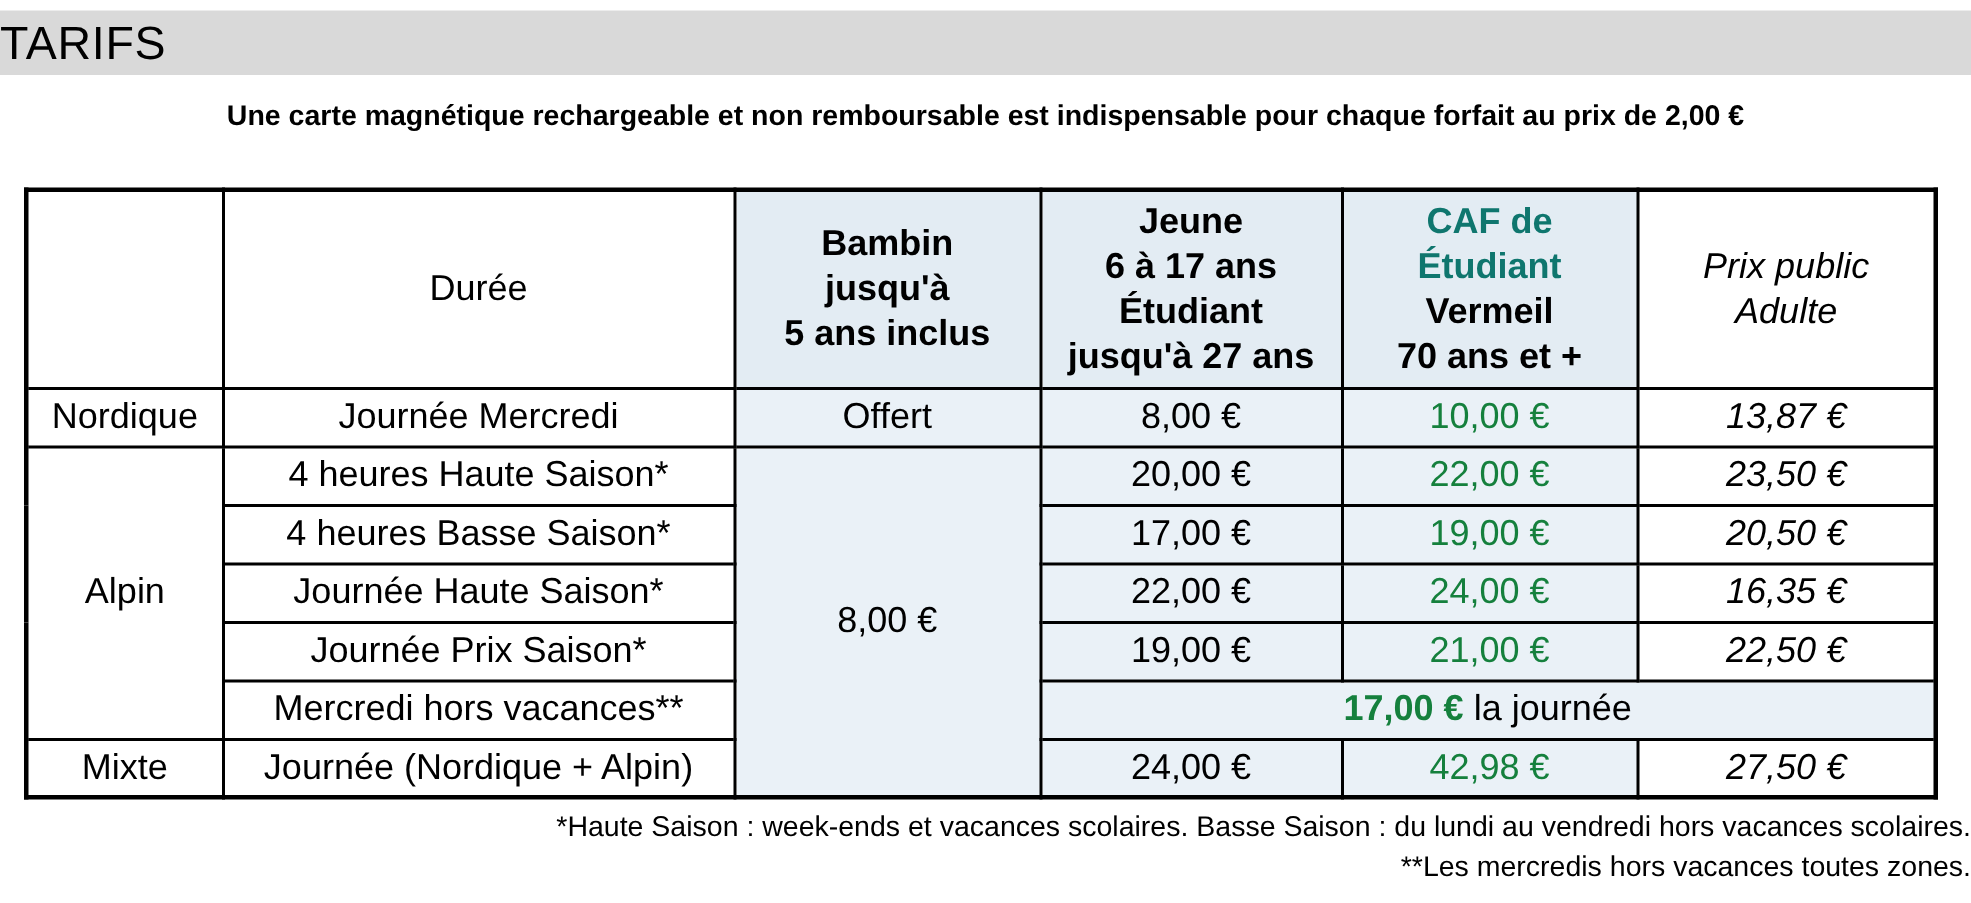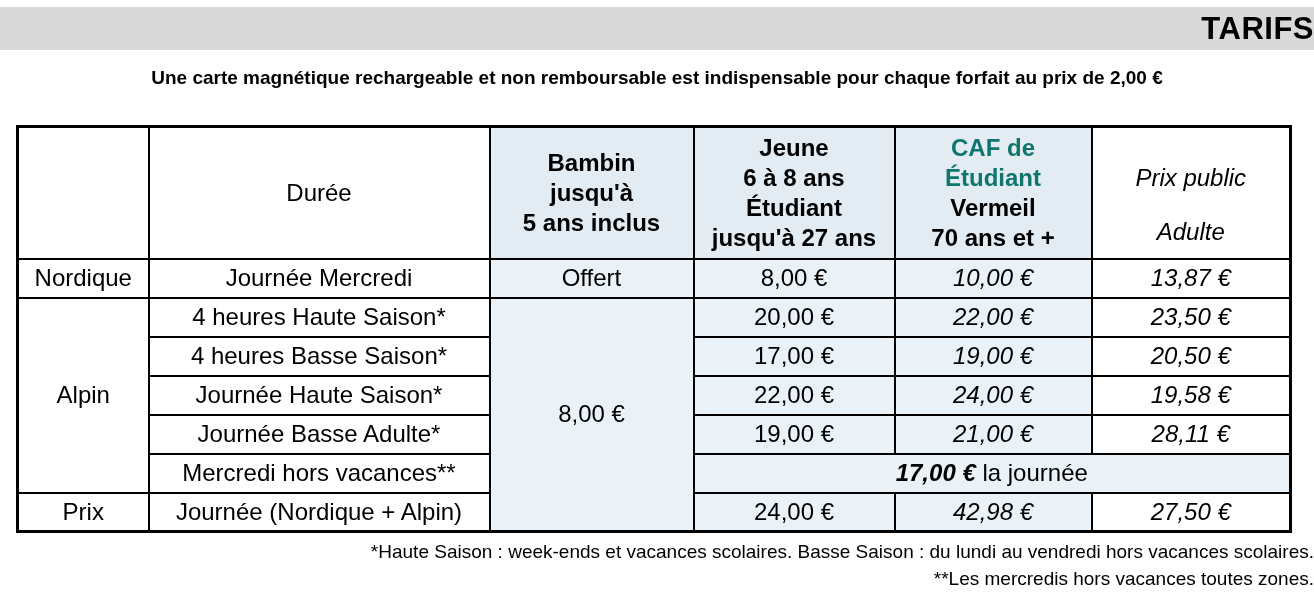--- a/index.html
+++ b/index.html
@@ -4,21 +4,21 @@
 <style>
   html,body { margin:0; padding:0; }
   body {
     width:1314px; height:602px; overflow:hidden;
     background:#ffffff;
     font-family:"Liberation Sans", sans-serif;
     color:#000;
   }
   .band {
     margin-top:7px; height:43px; background:#d9d9d9;
-    text-align:right; font-weight:bold; font-size:31px; line-height:43px;
+    text-align:left; font-weight:normal; font-size:31px; line-height:43px;
     letter-spacing:0.5px;
   }
   .subtitle {
     margin-top:13px; text-align:center; font-weight:bold;
     font-size:19px; line-height:30px; white-space:nowrap;
   }
   table.tarifs {
     margin:32px 0 0 16px;
     border-collapse:collapse; table-layout:fixed;
     width:1273px;
@@ -27,25 +27,25 @@
   .tarifs th, .tarifs td {
     border:2px solid #000;
     font-size:24px; font-weight:normal;
     text-align:center; vertical-align:middle;
     padding:0; overflow:hidden;
   }
   tr.hdr { height:132px; }
   tr.data { height:39px; }
   .hl { display:block; line-height:30px; }
   .bold { font-weight:bold; }
-  .ital { font-style:italic;margin-top:24px; }
+  .ital { font-style:italic; }
   .left { text-align:left; padding-left:9px; }
   .tint-h { background:#e3ecf3; }
   .tint { background:#eaf1f7; }
-  .blue { color:#000000; font-weight:bold;font-style:italic; }
+  .blue { color:#15803d; font-weight:bold; }
   .red { color:#0f766e; }
   .vtop { vertical-align:top; padding-top:3px; }
   
   .gap-left { border-left:7px double #000; }
   .footnote {
     text-align:right; font-size:19px; line-height:27px; white-space:nowrap;
   }
   .footnote.first { margin-top:5px; }
 </style>
 </head>
@@ -70,21 +70,21 @@
     <tr class="hdr">
       <th></th>
       <th class="bold">Durée</th>
       <th class="tint-h">
         <span class="hl bold">Bambin</span>
         <span class="hl bold">jusqu'à</span>
         <span class="hl bold">5 ans inclus</span>
       </th>
       <th class="tint-h">
         <span class="hl bold">Jeune</span>
-        <span class="hl bold">6 à 8 ans</span>
+        <span class="hl bold">6 à 17 ans</span>
         <span class="hl bold">Étudiant</span>
         <span class="hl bold">jusqu'à 27 ans</span>
       </th>
       <th class="tint-h">
         <span class="hl bold red">CAF de</span>
         <span class="hl bold red">Étudiant</span>
         <span class="hl bold">Vermeil</span>
         <span class="hl bold">70 ans et +</span>
       </th>
       <th>
@@ -115,39 +115,39 @@
       <td class="left">4 heures Basse Saison*</td>
       <td class="tint gap-left">17,00 €</td>
       <td class="tint blue">19,00 €</td>
       <td class="ital">20,50 €</td>
     </tr>
 
     <tr class="data">
       <td class="left">Journée Haute Saison*</td>
       <td class="tint gap-left">22,00 €</td>
       <td class="tint blue">24,00 €</td>
-      <td class="ital">19,58 €</td>
+      <td class="ital">16,35 €</td>
     </tr>
 
     <tr class="data">
-      <td class="left">Journée Basse Adulte*</td>
+      <td class="left">Journée Prix Saison*</td>
       <td class="tint gap-left">19,00 €</td>
       <td class="tint blue">21,00 €</td>
-      <td class="ital">28,11 €</td>
+      <td class="ital">22,50 €</td>
     </tr>
 
     <tr class="data">
       <td class="left">Mercredi hors vacances**</td>
       <td class="tint gap-left" colspan="3">
         <span class="blue">17,00 €</span><span> la journée</span>
       </td>
     </tr>
 
     <tr class="data">
-      <td class="left">Prix</td>
+      <td class="left">Mixte</td>
       <td class="left">Journée (Nordique + Alpin)</td>
       <td class="tint gap-left">24,00 €</td>
       <td class="tint blue">42,98 €</td>
       <td class="ital">27,50 €</td>
     </tr>
   </tbody>
 </table>
 
 <div class="footnote first">*Haute Saison : week-ends et vacances scolaires. Basse Saison : du lundi au vendredi hors vacances scolaires.</div>
 <div class="footnote">**Les mercredis hors vacances toutes zones.</div>

